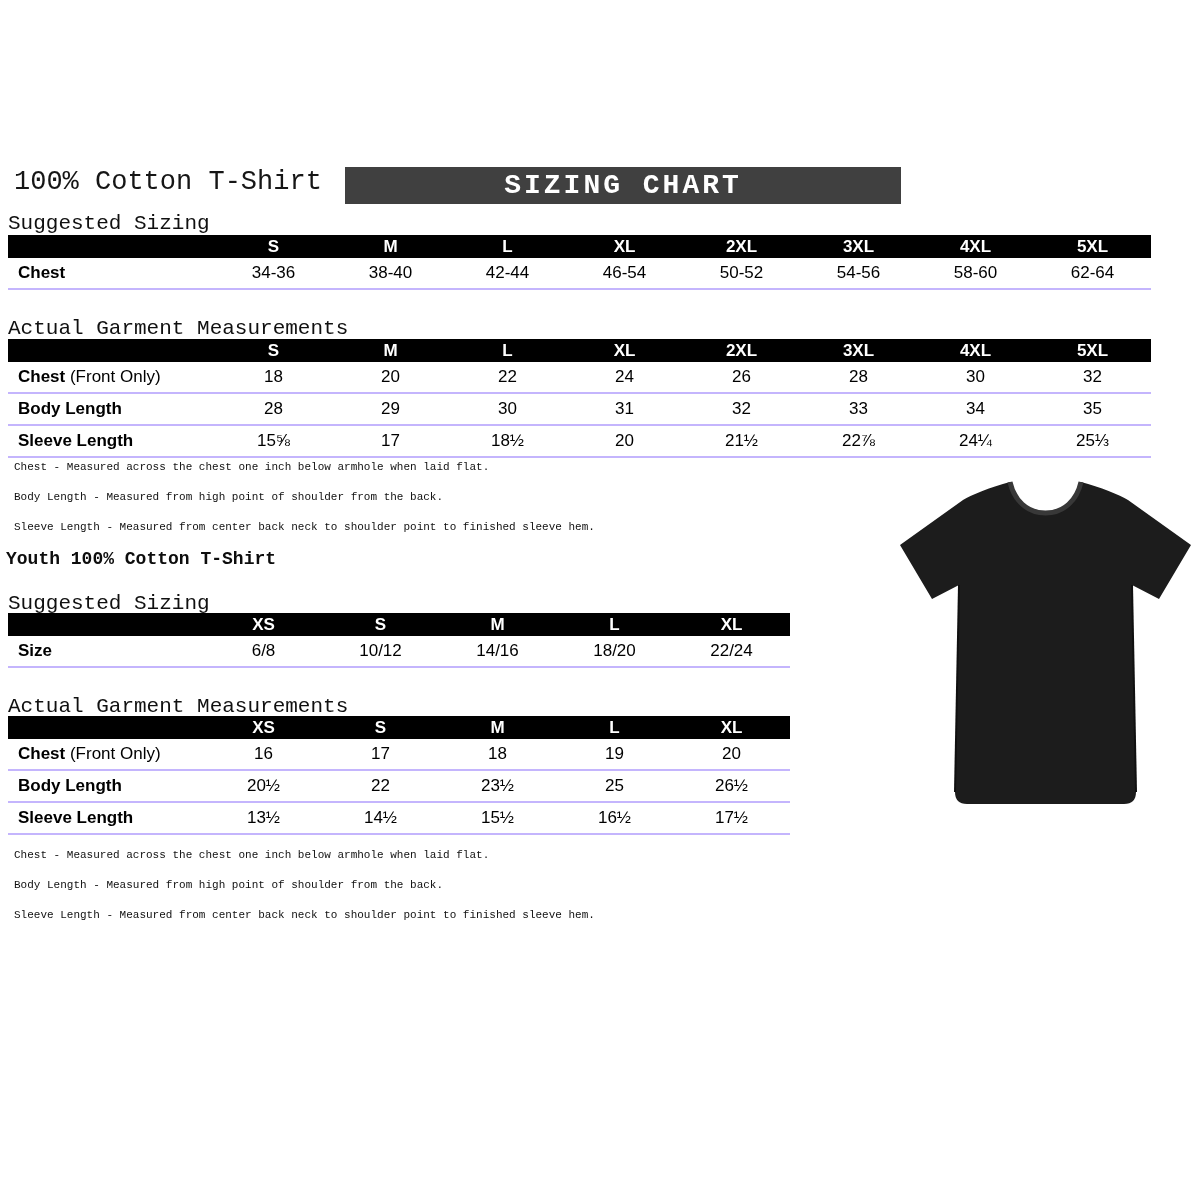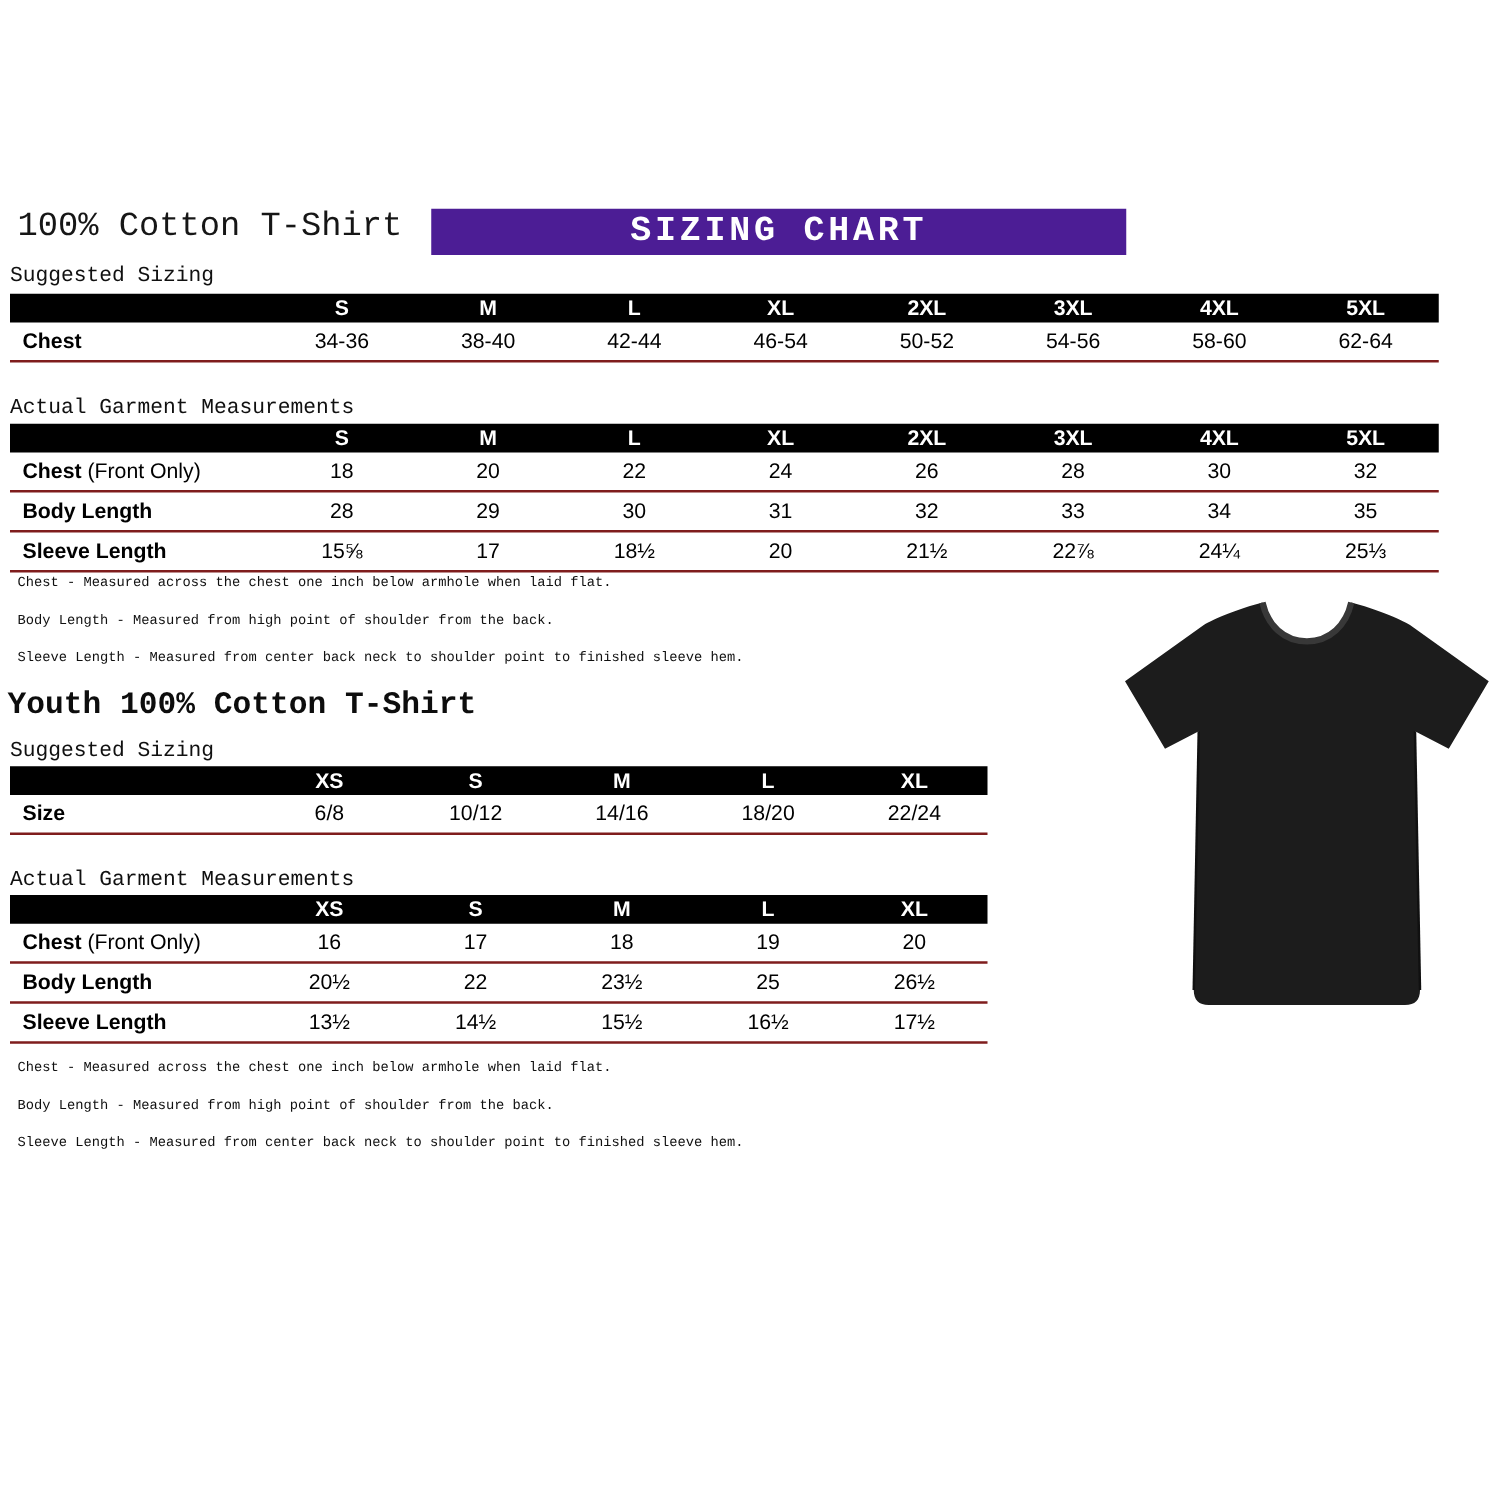--- a/index.html
+++ b/index.html
@@ -1,28 +1,28 @@
 <!DOCTYPE html>
 <html><head>
 <meta charset="utf-8">
 <style>
   html,body{margin:0;padding:0;}
   body{width:1200px;height:1200px;background:#fff;font-family:"Liberation Sans",sans-serif;color:#000;}
   .page{position:relative;width:1200px;height:1200px;overflow:hidden;background:#fff;}
   .abs{position:absolute;font-family:Liberation Mono, monospace;}
   .title{font-size:27px;color:#161616;white-space:nowrap;}
-  .youth-title{font-size:25px;font-weight:700;color:#0d0d0d;white-space:nowrap;}
-  .banner{background:#4c1d95;color:#fff;display:flex;align-items:center;justify-content:center;
+  .youth-title{font-size:18px;font-weight:700;color:#0d0d0d;white-space:nowrap;}
+  .banner{background:#404040;color:#fff;display:flex;align-items:center;justify-content:center;
           font-weight:700;font-size:28px;letter-spacing:3px;}
-  .heading{font-size:17px;color:#101010;white-space:nowrap;}
+  .heading{font-size:21px;color:#101010;white-space:nowrap;}
   .tbl{position:absolute;}
   .tr{display:flex;align-items:center;}
   .tr.head{background:#000;color:#fff;height:23px;font-weight:700;}
   .tr.data{height:30px;}
-  .tr.rule{border-bottom:2px solid #7f1d1d;}
+  .tr.rule{border-bottom:2px solid #c4b5fd;}
   .td{font-size:17px;}
   .td.cell{flex:1;text-align:center;}
   .td.label{padding-left:10px;font-weight:700;white-space:nowrap;}
   .tbl.adult .td.label{width:197px;}
   .tbl.youth .td.label{width:187px;}
   .tbl.youth .tr{}
   .td.label .sfx{font-weight:400;}
   .notes div{font-size:11px;line-height:30px;color:#101010;white-space:nowrap;}
 </style>
 </head>

